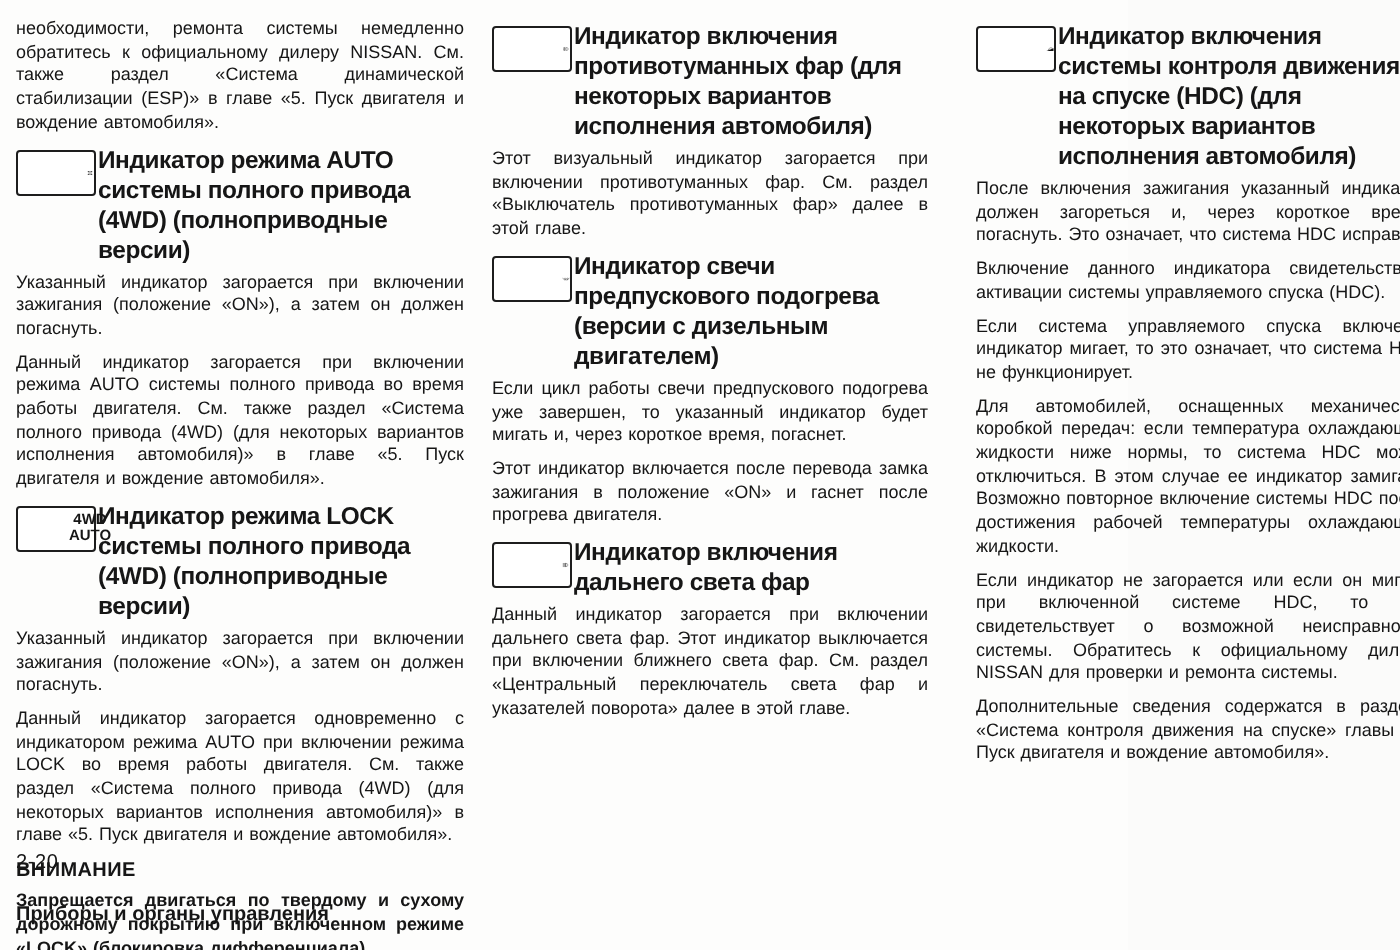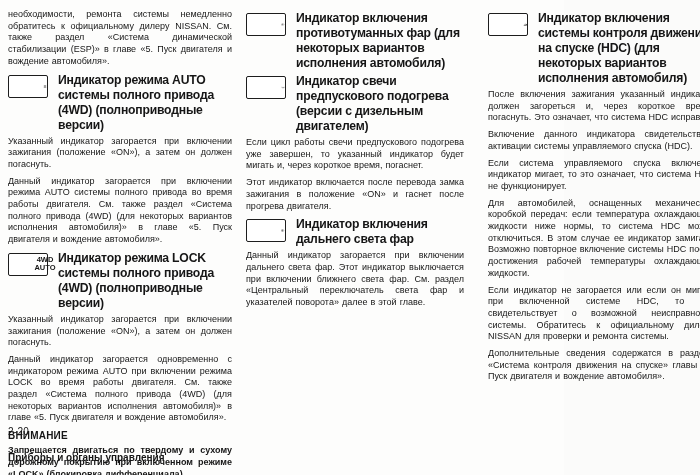--- a/index.html
+++ b/index.html
@@ -9,21 +9,21 @@
     font-family:"Liberation Sans", sans-serif; color:#161616;
   }
   .col { position:absolute; top:9px; }
   .col-left  { left:8px;   width:224px; }
   .col-mid   { left:246px; width:218px; }
   .col-right { left:488px; width:226px; }
   p.body {
     font-size:9px; line-height:11.7px; text-align:justify; margin:0 0 5px 0;
     color:#161616; word-spacing:0.5px;
   }
-  .sec-head { display:flex; gap:10px; align-items:flex-start; margin:2px 0 3px 0; }
+  .sec-head { display:flex; gap:1px; align-items:flex-start; margin:2px 0 3px 0; }
   .icon-box {
     flex:0 0 auto; width:40px; height:23px; border:1.7px solid #1d1d1d;
     border-radius:2px; background:#fff; display:flex; align-items:center;
     justify-content:center; margin-top:2px;padding-left:34px;
   }
   .icon-box svg { display:block; }
   .sec-title { font-size:12.2px; font-weight:bold; line-height:15px; letter-spacing:-0.2px; }
   .warn-title { font-size:10px; font-weight:bold; margin:6px 0 4px 0; letter-spacing:0.2px; }
   p.warn { font-weight:bold; }
   .lock-text { font-size:7.5px; font-weight:bold; line-height:8px; text-align:center; letter-spacing:0; }
@@ -88,20 +88,21 @@
             <path d="M19,3 A 7.6,6.5 0 1 1 19,16 Z"></path>
             <line x1="6" y1="5" x2="14" y2="5"></line>
             <line x1="6" y1="9.5" x2="14" y2="9.5"></line>
             <line x1="6" y1="14" x2="14" y2="14"></line>
             <path d="M10.5,2 C 8,4.5 13,7 10.5,9.5 C 8,12 13,14.5 10.5,17"></path>
           </g>
         </svg>
       </span>
       <div class="sec-title">Индикатор включения противотуманных фар (для некоторых вариантов исполнения автомобиля)</div>
     </div>
+    <p class="body">Этот визуальный индикатор загорается при включении противотуманных фар. См. раздел «Выключатель противотуманных фар» далее в этой главе.</p>
 
     <div class="sec-head">
       <span class="icon-box">
         <svg width="34" height="19" viewBox="0 0 34 19">
           <path d="M4,6 C6,12 10,14 13,13 C17,12 17,5.5 13,5.5 C10,5.5 9.5,9 11.5,11 C14.5,13.8 19.5,13.8 22.5,13 C26.5,12 26.5,5.5 22.5,5.5 C19.5,5.5 19,9 21,11 C23.5,13.5 28,11.5 30,6" fill="none" stroke="#161616" stroke-width="1.6" stroke-linecap="round"></path>
         </svg>
       </span>
       <div class="sec-title">Индикатор свечи предпускового подогрева (версии с дизельным двигателем)</div>
     </div>
     <p class="body">Если цикл работы свечи предпускового подогрева уже завершен, то указанный индикатор будет мигать и, через короткое время, погаснет.</p>

